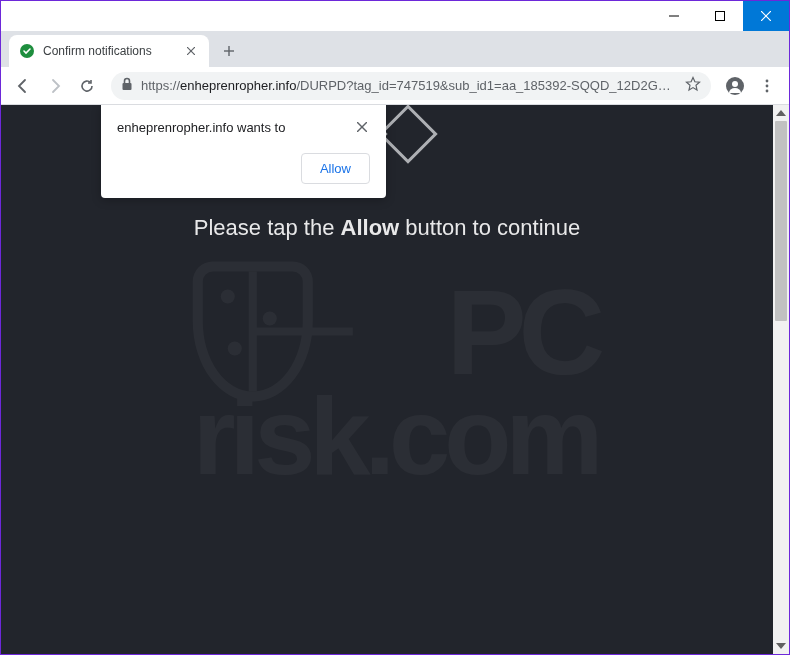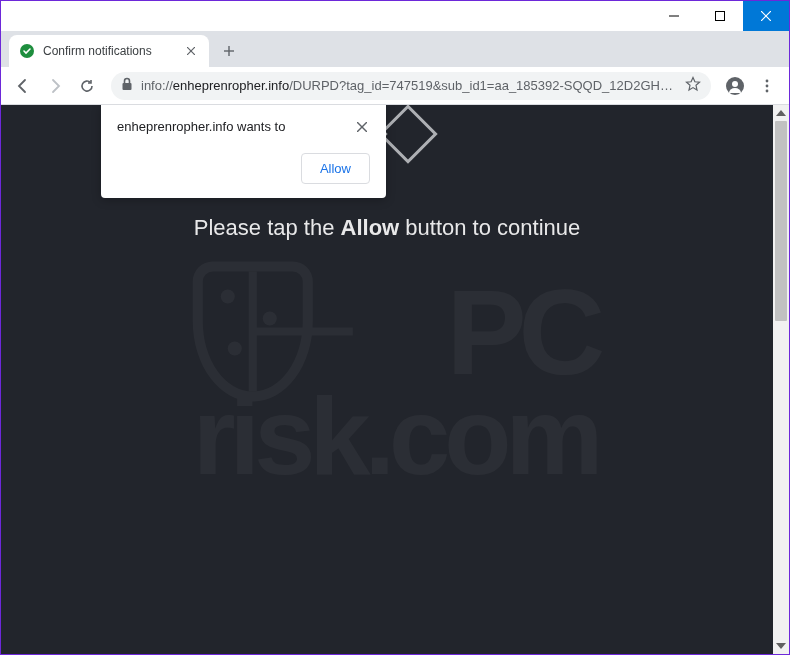--- a/index.html
+++ b/index.html
@@ -179,21 +179,21 @@
       width: 285px;
       background: #fff;
       box-shadow: 0 2px 10px rgba(0,0,0,0.25);
       border-radius: 0 0 4px 4px;
       z-index: 100;
       padding: 14px 16px 14px 16px;
     }
     .popup-header {
       display: flex;
       justify-content: space-between;
-      align-items: flex-start;
+      align-items: center;
     }
     .popup-title {
       font-size: 13px;
       color: #202124;
       font-weight: 400;
     }
     .popup-close {
       color: #5f6368;
       width: 16px; height: 16px;
       display: flex; align-items: center; justify-content: center;
@@ -326,21 +326,21 @@
         </svg>
     </div>
     <div class="address-bar">
       <span class="lock-icon">
         <svg width="12" height="14" viewBox="0 0 12 14">
             <rect x="1.5" y="6" width="9" height="7" rx="1" fill="currentColor"></rect>
             <path d="M3.5 6 V4 a2.5 2.5 0 0 1 5 0 V6" fill="none" stroke="currentColor" stroke-width="1.6"></path>
           </svg>
       </span>
       <span class="url-text">
-        <span class="url-scheme">info://</span><span class="url-host">enheprenropher.info</span><span class="url-path">/DURPD?tag_id=747519&amp;sub_id1=aa_185392-SQQD_12D2GHvmSm1I...</span>
+        <span class="url-scheme">https://</span><span class="url-host">enheprenropher.info</span><span class="url-path">/DURPD?tag_id=747519&amp;sub_id1=aa_185392-SQQD_12D2GHvmSm1I...</span>
       </span>
       <span class="star-icon">
         <svg width="16" height="16" viewBox="0 0 16 16">
             <path d="M8 1.5 L9.9 5.8 L14.5 6.2 L11 9.3 L12 14 L8 11.6 L4 14 L5 9.3 L1.5 6.2 L6.1 5.8 Z" fill="none" stroke="currentColor" stroke-width="1.2"></path>
           </svg>
       </span>
     </div>
     <div class="nav-btn">
       <svg width="20" height="20" viewBox="0 0 20 20">
           <circle cx="10" cy="10" r="9" fill="#5f6368"></circle>

